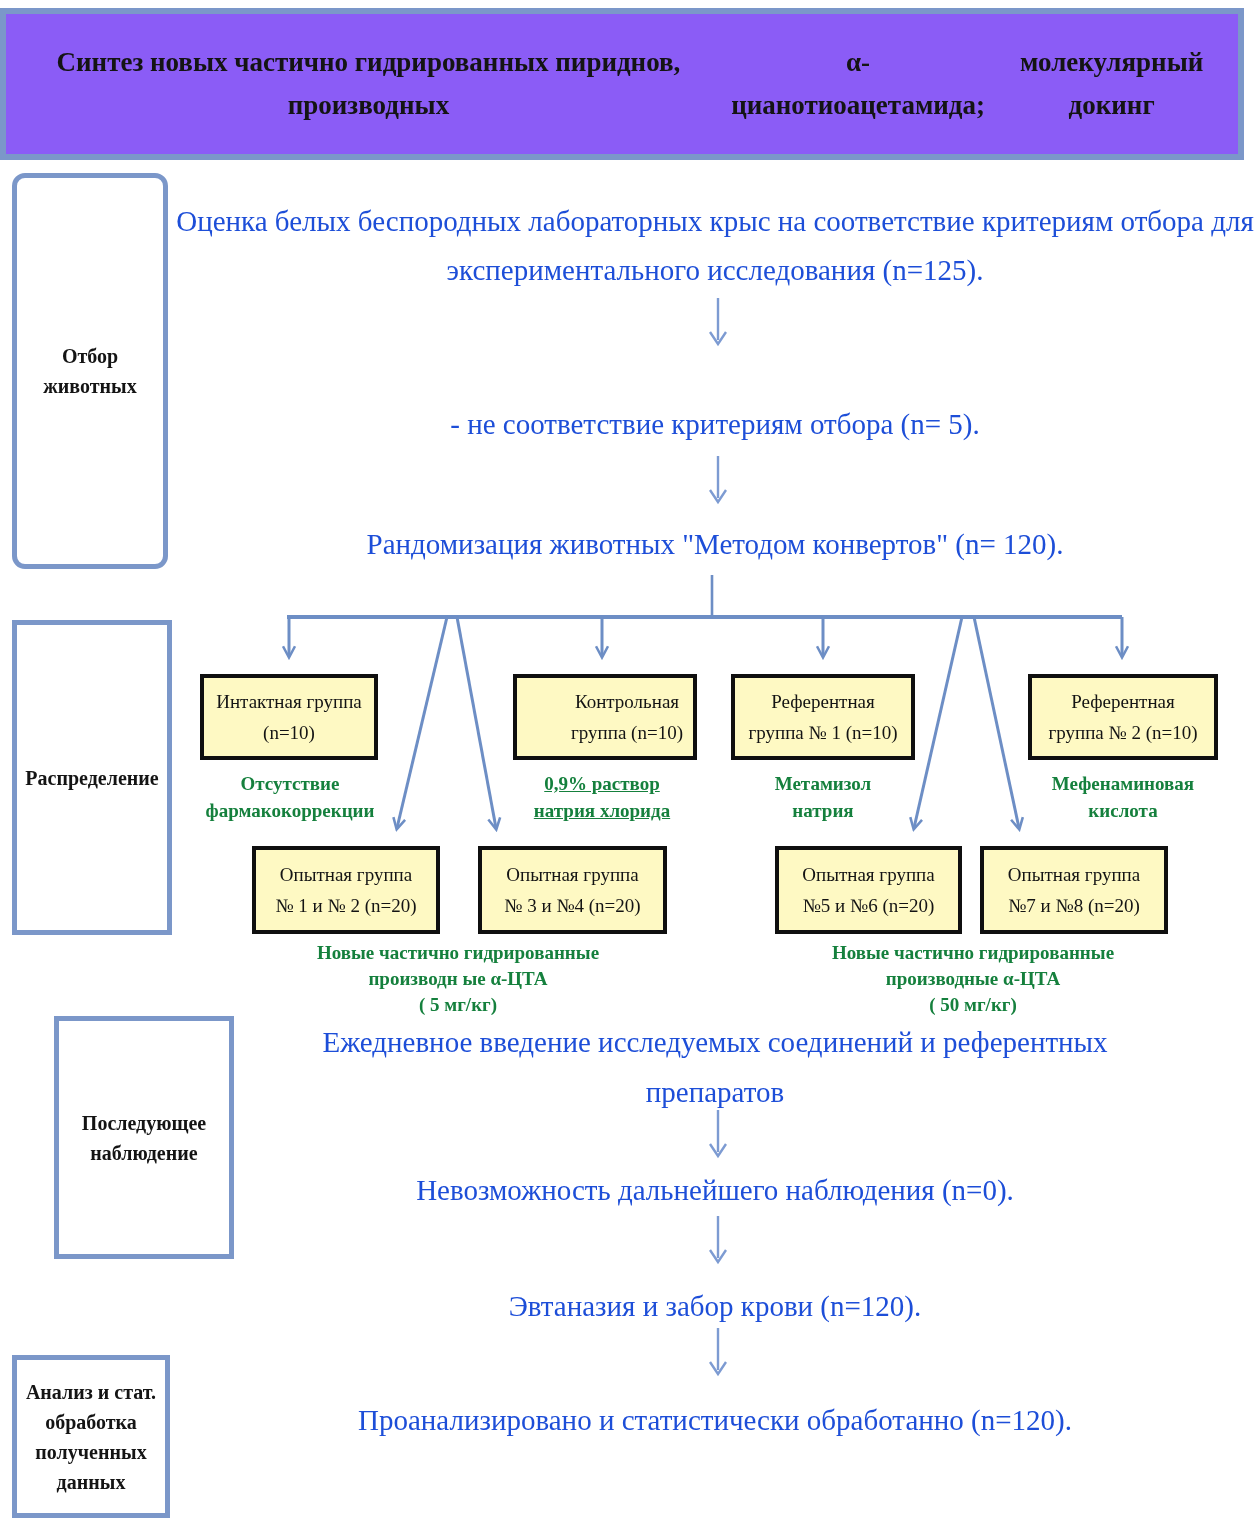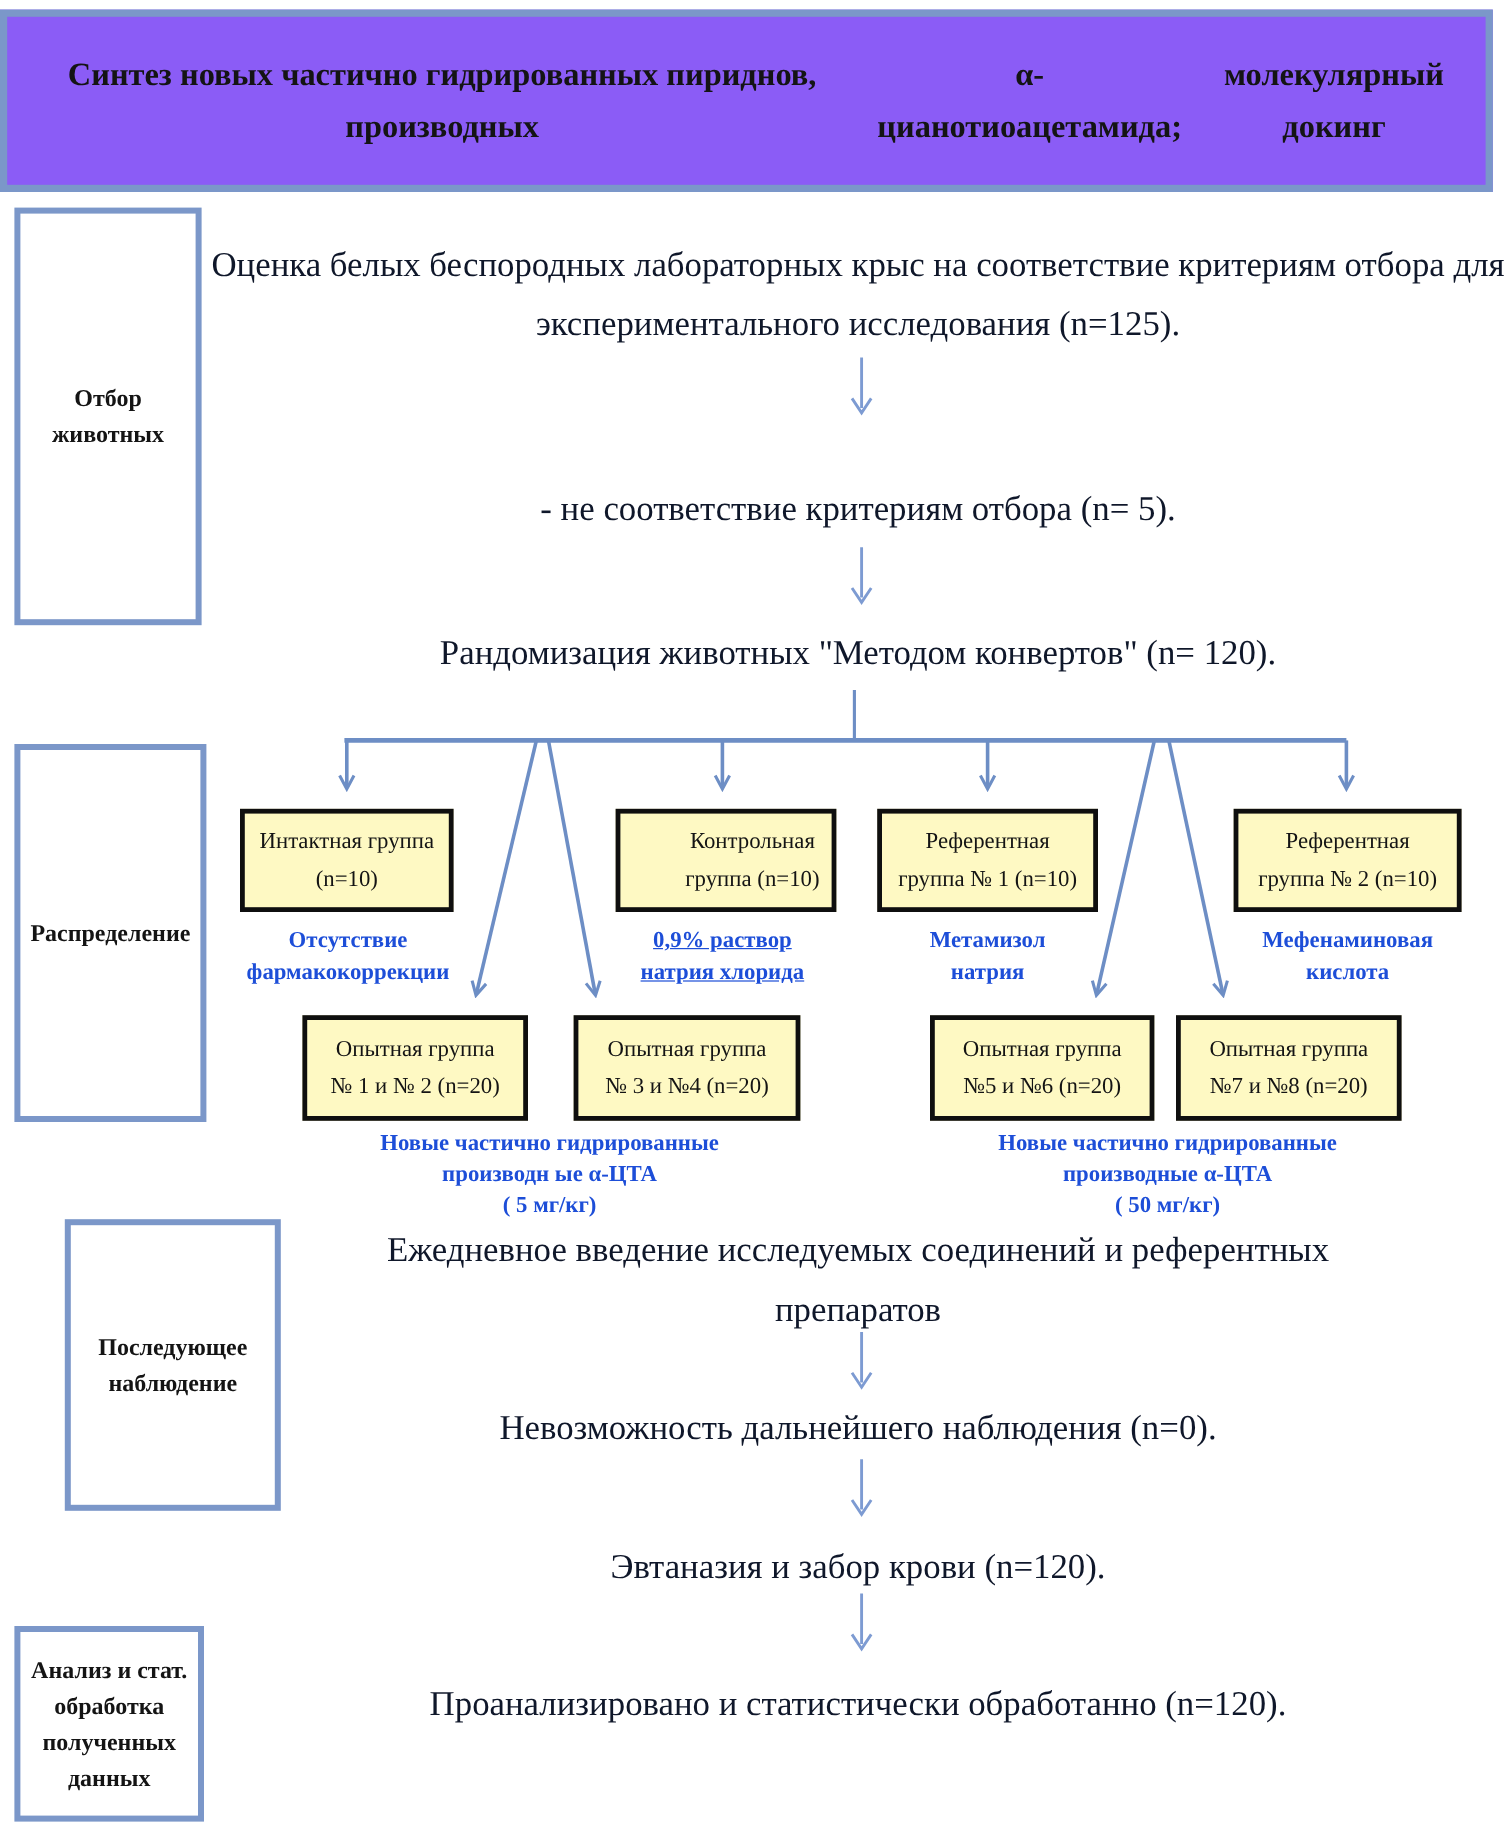--- a/index.html
+++ b/index.html
@@ -18,43 +18,43 @@
     text-align:center; font-weight:bold; font-size:27px; line-height:43px;
   }
 
   
   .stage {
     border:5px solid #7b97c9; background:#fff;
     display:flex; align-items:center; justify-content:center; text-align:center;
     font-weight:bold; font-size:20px; line-height:30px; padding:4px;
     box-sizing:border-box;
   }
-  .stage-1 { left:12px; top:173px;  width:156px; height:348px; }
+  .stage-1 { left:12px; top:173px;  width:156px; height:396px;border-radius:13px; }
   .stage-2 { left:12px; top:620px;  width:160px; height:315px;text-align:right; }
   .stage-3 { left:12px; top:1016px; width:180px; height:243px;margin-left:42px; }
   .stage-4 { left:12px; top:1355px; width:158px; height:163px; }
 
   
   .flow-text {
     left:170px; width:1090px; text-align:center;
-    font-size:29px; line-height:49px; color:#0f172a;
+    font-size:29px; line-height:49px; color:#1d4ed8;
   }
 
   
   .varrow { width:24px; height:54px; left:706px; }
   .varrow svg { display:block; }
 
   
   .gbox {
     border:4px solid #0f0f0f; background:#fef9c3; box-sizing:border-box;
     display:flex; flex-direction:column; justify-content:center; align-items:center;
     text-align:center; font-size:19px; line-height:31px;
   }
   .caption {
-    text-align:center; font-weight:bold; font-size:19px; line-height:27px; color:#1d4ed8;
+    text-align:center; font-weight:bold; font-size:19px; line-height:27px; color:#15803d;
   }
 </style>
 </head>
 <body>
 
 <div class="canvas">
 
   <div class="abs title-box">
     <div>Синтез новых частично гидрированных пириднов, производных</div>
     <div>α-цианотиоацетамида;</div>

